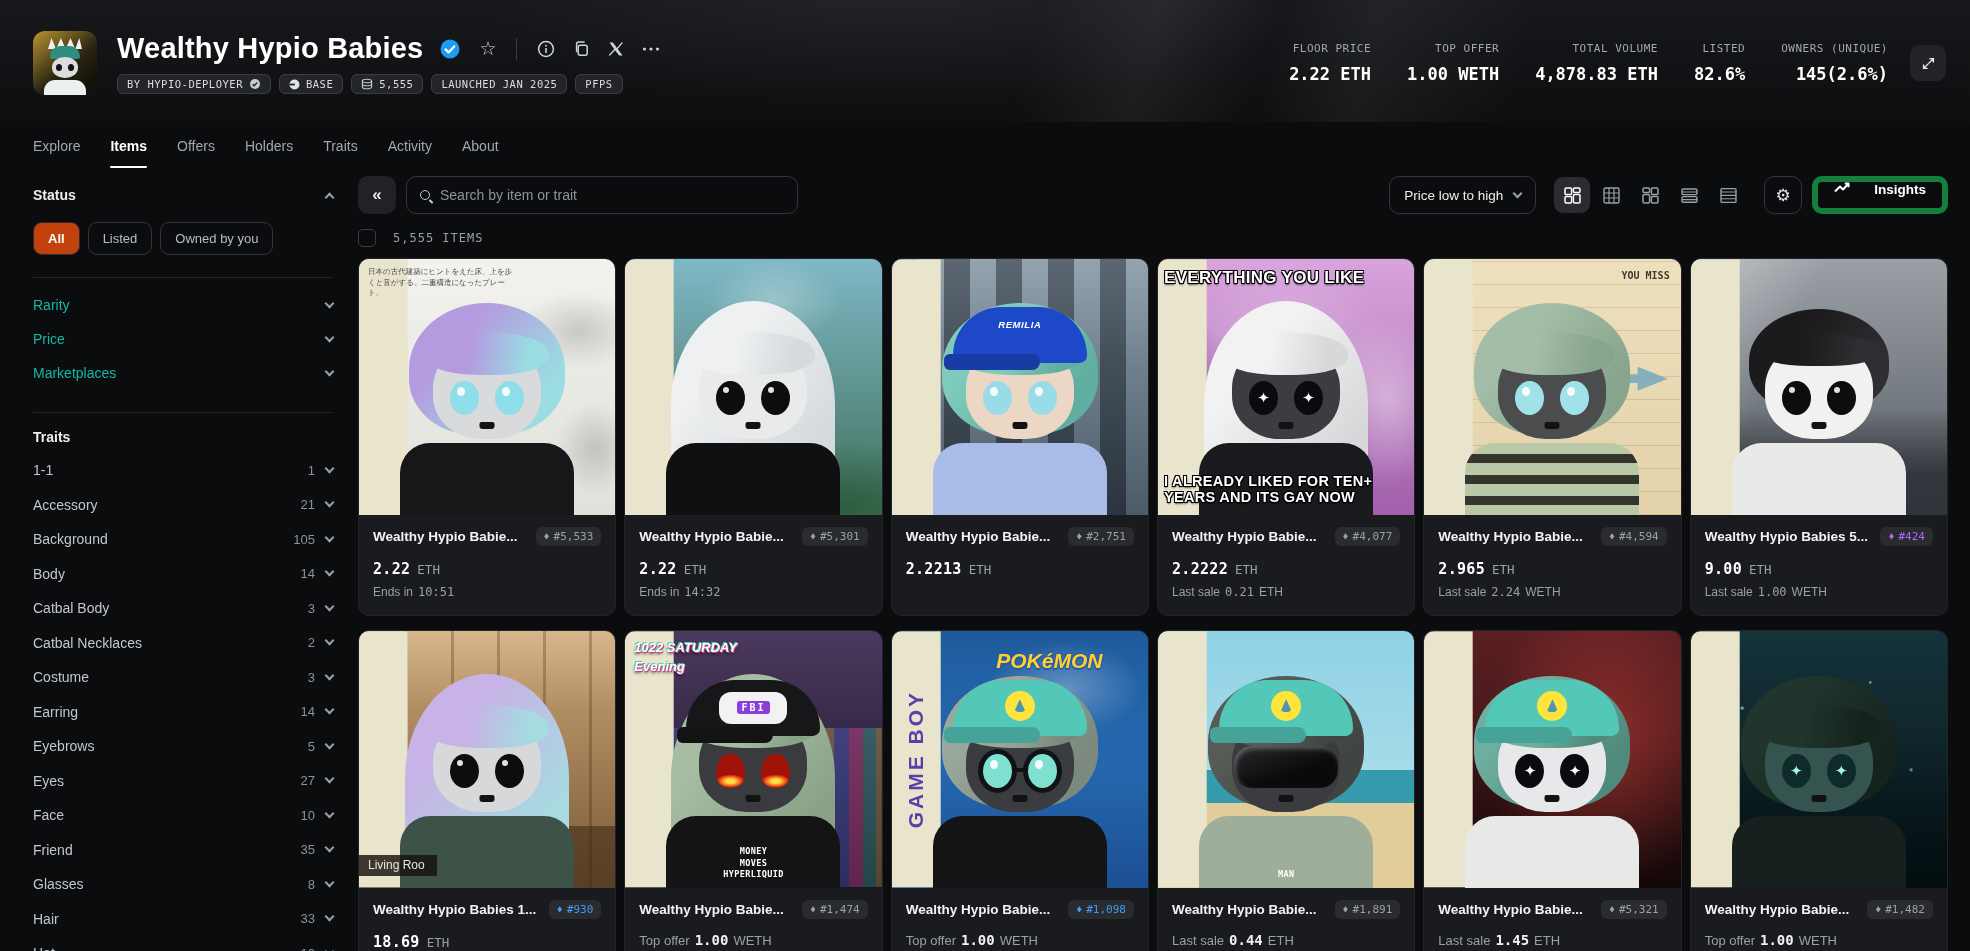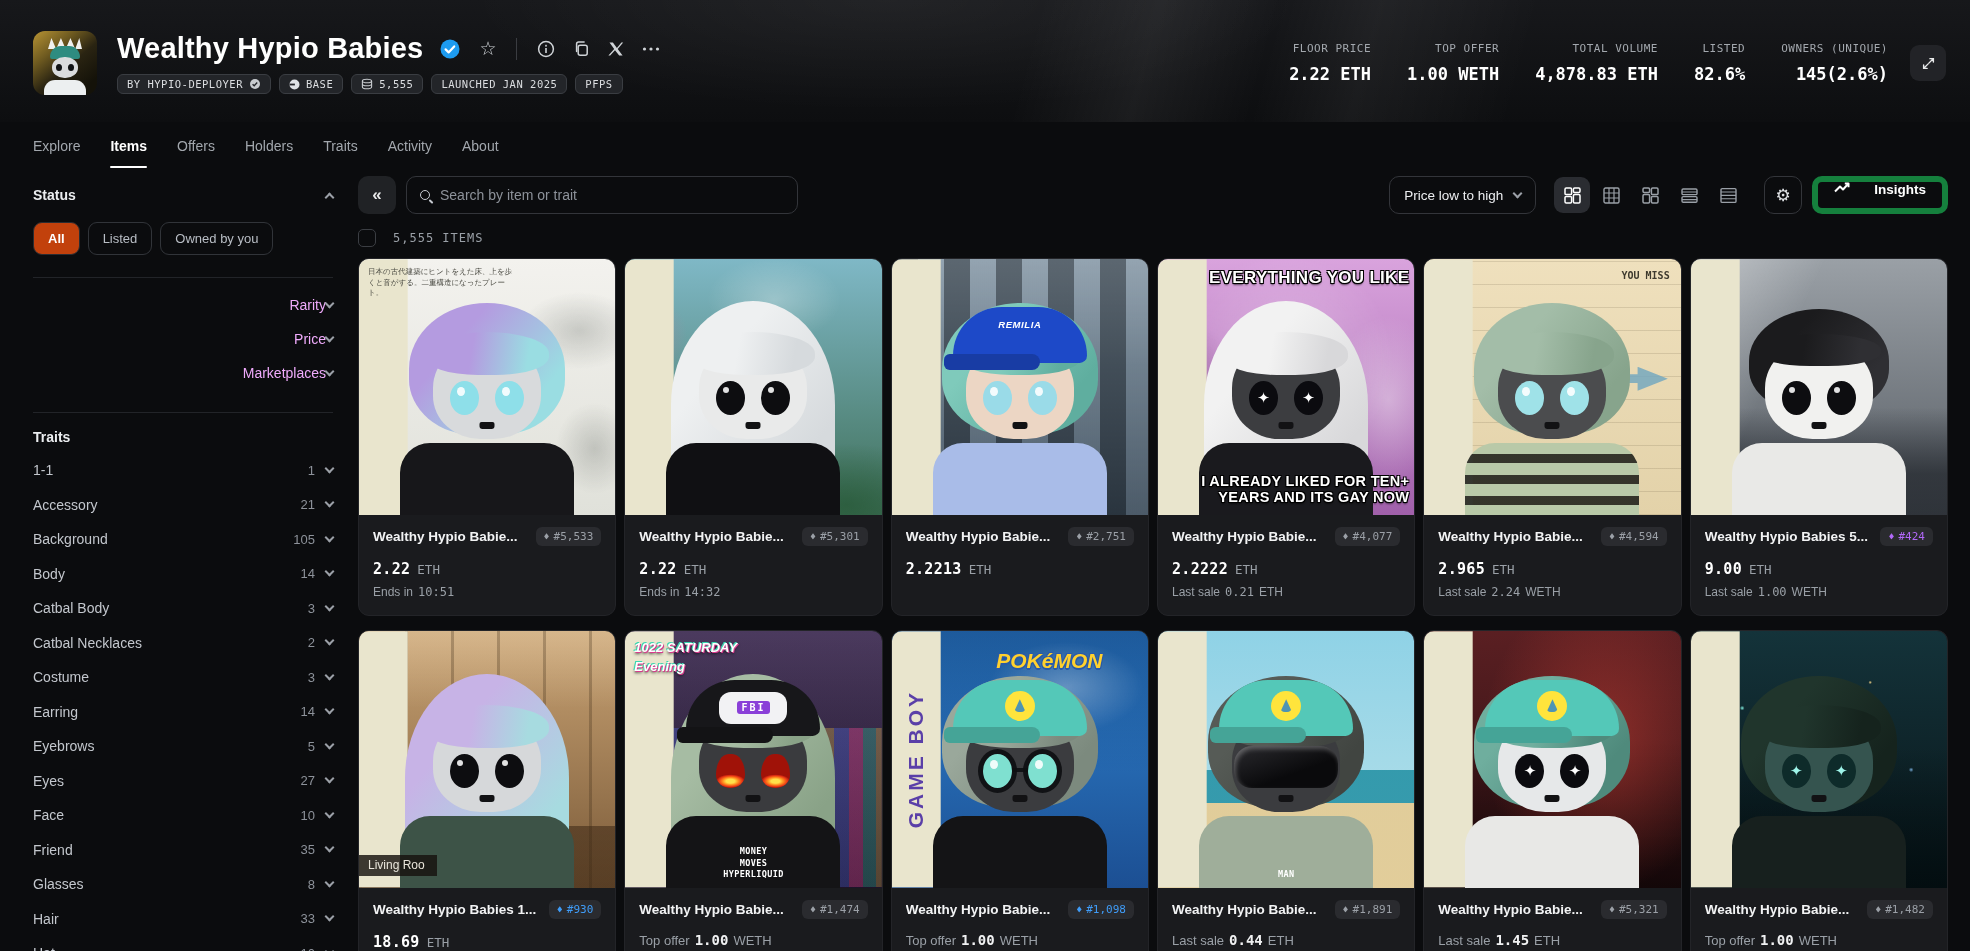--- a/index.html
+++ b/index.html
@@ -50,21 +50,21 @@
   .side-sec-head{display:flex;justify-content:space-between;align-items:center;height:30px;margin-top:4px;
     font-size:14px;font-weight:700;color:#eceef0}
   .chev{display:inline-block;width:7px;height:7px;border-right:2px solid currentColor;border-bottom:2px solid currentColor;
     transform:rotate(45deg);color:#9ba0a7;flex:none}
   .chev.up{transform:rotate(-135deg);margin-top:4px}
   .chev.down{margin-top:-4px}
   .status-btns{display:flex;gap:8px;margin:12px 0 10px}
   .status-btn{padding:8px 14px;border-radius:9px;border:1px solid #313439;background:transparent;color:#b9bec5;font-size:13px}
   .status-btn.selected{background:#c2410c;color:#fff;font-weight:700;border-color:#2a2c31}
   .divider{height:1px;background:#222428;margin:22px 0 10px}
-  .filter-row{display:flex;justify-content:flex-end;align-items:center;height:34px;color:#f0abfc;font-size:14px;cursor:pointer}
+  .filter-row{display:flex;justify-content:space-between;align-items:center;height:34px;color:#14b8a6;font-size:14px;cursor:pointer}
   .traits-head{font-size:14px;font-weight:700;color:#eceef0;margin:16px 0 8px}
   .trait-row{display:flex;align-items:center;height:34.5px;font-size:14px;color:#c3c7cd;cursor:pointer}
   .trait-count{margin-left:auto;color:#8d929a;font-size:13px;margin-right:11px}
   
   .toolbar{display:flex;align-items:center;gap:10px}
   .collapse-btn{width:38px;height:38px;border-radius:10px;background:#202225;border:none;color:#e8e9ea;font-size:17px;font-weight:700}
   .search{width:392px;height:38px;border:1px solid #33353a;border-radius:10px;display:flex;align-items:center;gap:10px;padding:0 13px;color:#8d929a}
   .mag{width:10px;height:10px;border:1.8px solid #c6cad0;border-radius:50%;position:relative;flex:none}
   .mag::after{content:"";position:absolute;width:2px;height:5px;background:#c6cad0;transform:rotate(-45deg);left:9px;top:8px;border-radius:2px}
   .search input{background:none;border:none;outline:none;color:#e8e9ea;font-size:14px;width:100%}
@@ -117,21 +117,21 @@
   .side-strip{position:absolute;left:0;top:0;bottom:0;width:19%;background:#e9e5cd;color:#5a3fa8;display:flex;align-items:center;justify-content:center;
     writing-mode:vertical-rl;transform:rotate(180deg);font-weight:800;font-size:21px;letter-spacing:3px;z-index:1}
   .logo{position:absolute;top:7%;left:28%;right:5%;text-align:center;font-weight:900;font-style:italic;font-size:21px;color:#ffd12e;z-index:1;
     text-shadow:-1px -1px 0 #2a5aa8,1px -1px 0 #2a5aa8,-1px 1px 0 #2a5aa8,1px 1px 0 #2a5aa8,0 2px 0 #2a5aa8}
   .caption{position:absolute;left:0;bottom:12px;background:rgba(22,17,14,.82);color:#e9e5da;font-size:12px;padding:3px 12px 4px 9px;z-index:2}
   .corner{position:absolute;font-size:7.5px;line-height:1.4;color:#4a4a42;max-width:58%;z-index:1}
   .corner.tl{top:8px;left:9px}
   .corner.tr{top:10px;right:11px;font-family:"DejaVu Sans Mono",monospace;font-weight:700;color:#3e3a2e;font-size:10px;max-width:40%;text-align:right}
   .p-city .corner.tl{color:#fff;font-weight:900;font-style:italic;font-size:13px;max-width:42%;
     text-shadow:1px 1px 0 #d83a8c,-1px -1px 0 #38d8b0,0 2px 3px rgba(0,0,0,.7)}
-  .ov{position:absolute;left:15px;right:5px;text-align:right;font-weight:900;color:#fff;z-index:2;letter-spacing:.3px;line-height:1.08;
+  .ov{position:absolute;left:6px;right:5px;text-align:left;font-weight:900;color:#fff;z-index:2;letter-spacing:.3px;line-height:1.08;
     text-shadow:-1px -1px 0 #000,1px -1px 0 #000,-1px 1px 0 #000,1px 1px 0 #000,0 2px 2px rgba(0,0,0,.65)}
   .ov-top{top:10px;font-size:17px}
   .ov-bottom{bottom:10px;font-size:14.5px}
   .char{position:absolute;left:50%;bottom:-2px;transform:translateX(-50%);width:212px;height:220px;z-index:1;pointer-events:none}
   .hair-back{position:absolute;top:6px;left:28px;right:28px;height:132px;background:linear-gradient(130deg,var(--h1) 30%,var(--h2) 78%);border-radius:52% 52% 44% 44%}
   .h-long .hair-back{top:4px;left:24px;right:24px;height:208px;border-radius:50% 50% 22% 22%}
   .h-short .hair-back{top:12px;left:36px;right:36px;height:104px}
   .shirt{position:absolute;bottom:0;left:50%;transform:translateX(-50%);width:174px;height:74px;background:var(--shirt);border-radius:30px 30px 0 0}
   .s-striped .shirt{background:repeating-linear-gradient(0deg,var(--shirt) 0 12px,rgba(22,24,20,.85) 12px 21px)}
   .shirt-text{position:absolute;left:0;right:0;bottom:9px;text-align:center;font-weight:800;font-size:8.5px;color:#fff;letter-spacing:.4px;

